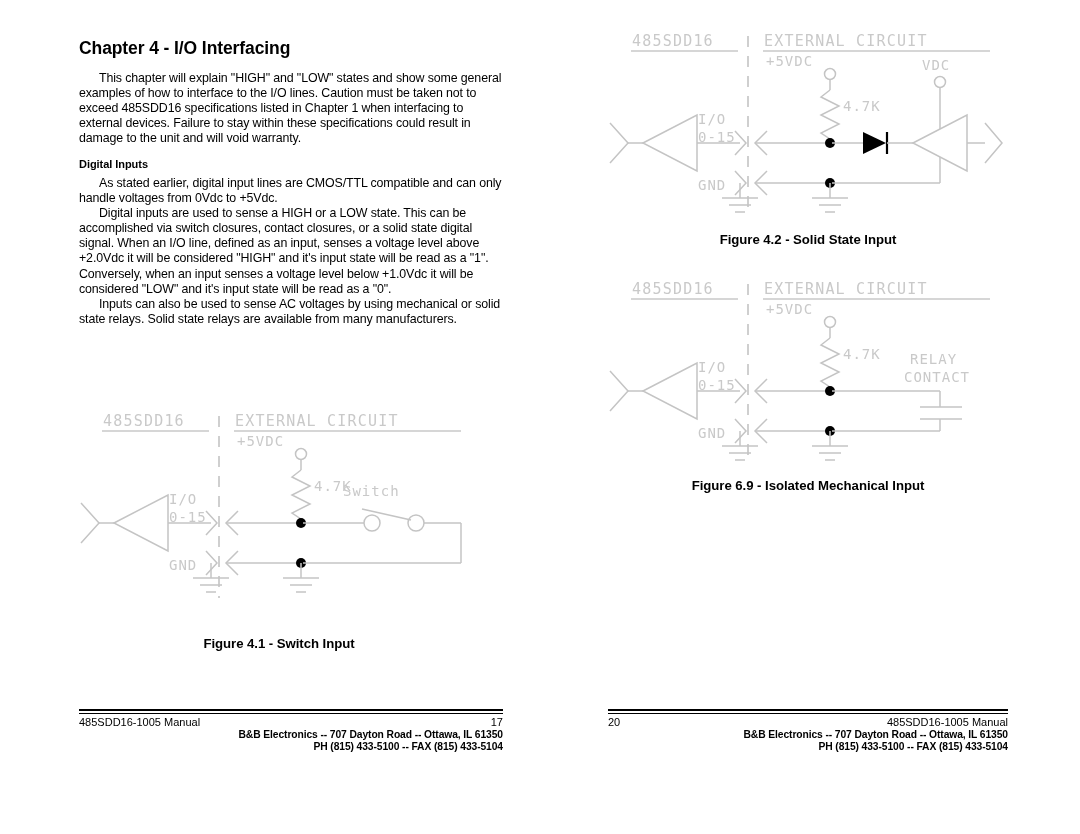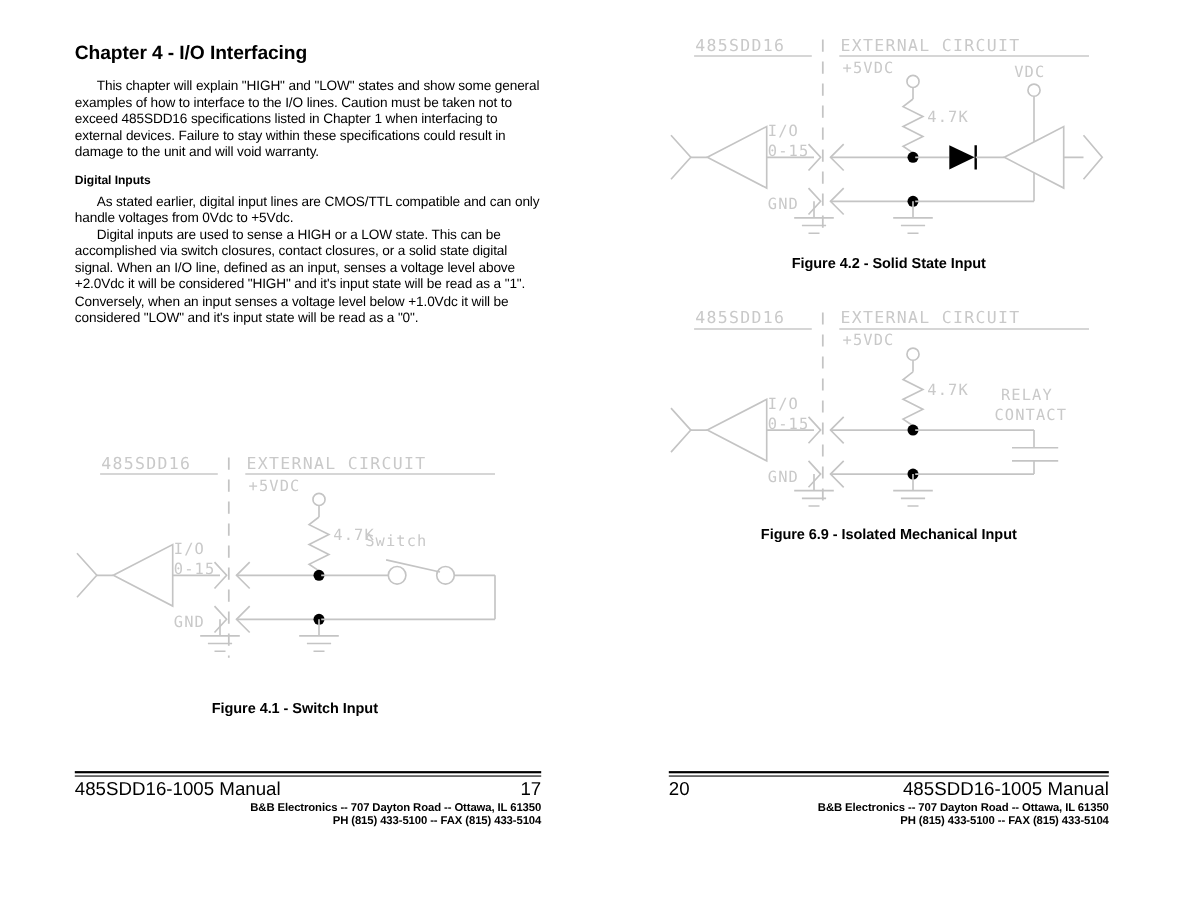--- a/index.html
+++ b/index.html
@@ -15,21 +15,21 @@
     color: #000000;
     overflow: hidden;
   }
 
   .page {
     position: absolute;
     top: 0;
     width: 540px;
     height: 834px;
   }
-  .page-left  { left: 0; padding-left: 24px; }
+  .page-left  { left: 11px; padding-left: 24px; }
   .page-right { left: 540px; }
 
   .content {
     position: absolute;
     left: 68px;
     right: 72px;
     top: 0;
   }
 
   h1.chapter-title {
@@ -77,21 +77,21 @@
   }
   .footer-rule-thin {
     border-top: 1px solid #000;
     height: 0;
     margin-top: 1.4px;
   }
   .footer-line1 {
     display: flex;
     justify-content: space-between;
     align-items: baseline;
-    font-size: 17px;
+    font-size: 11px;
     margin-top: 2px;
   }
   .footer-addr {
     text-align: right;
     font-size: 10.3px;
     font-weight: bold;
     line-height: 12.6px;
     margin-top: 1px;
     letter-spacing: -0.1px;
   }
@@ -142,20 +142,21 @@
     <h1 class="chapter-title" style="margin-top:38px;">Chapter 4 - I/O Interfacing</h1>
 
     <p class="body-text" style="margin-top:12px;">This chapter will explain "HIGH" and "LOW" states and show some general examples of how to interface to the I/O lines.  Caution must be taken not to exceed 485SDD16 specifications listed in Chapter 1 when interfacing to external devices.  Failure to stay within these specifications could result in damage to the unit and will void warranty.</p>
 
     <h2 class="section-title" style="margin-top:12px;">Digital Inputs</h2>
 
     <p class="body-text" style="margin-top:6px;">As stated earlier, digital input lines are CMOS/TTL compatible and can only handle voltages from 0Vdc to +5Vdc.</p>
 
     <p class="body-text" style="margin-top:0px;">Digital inputs are used to sense a HIGH or a LOW state.  This can be accomplished via switch closures, contact closures, or a solid state digital signal.  When an I/O line, defined as an input, senses a voltage level above +2.0Vdc it will be considered "HIGH" and it's input state will be read as a "1".  Conversely, when an input senses a voltage level below +1.0Vdc it will be considered "LOW" and it's input state will be read as a "0".</p>
 
+    <p class="body-text" style="margin-top:0px;">Inputs can also be used to sense AC voltages by using mechanical or solid state relays.  Solid state relays are available from many manufacturers.</p>
 
   </div>
 
   <div style="position:absolute; left:60px; top:398px; width:420px; height:215px;">
     <svg class="schematic" width="420" height="215" viewBox="0 0 420 215">
 
       <text class="sch-text" x="32" y="28">485SDD16</text>
       <line class="underline" x1="31" y1="33" x2="138" y2="33"></line>
 
       <text class="sch-text" x="164" y="28">EXTERNAL CIRCUIT</text>

